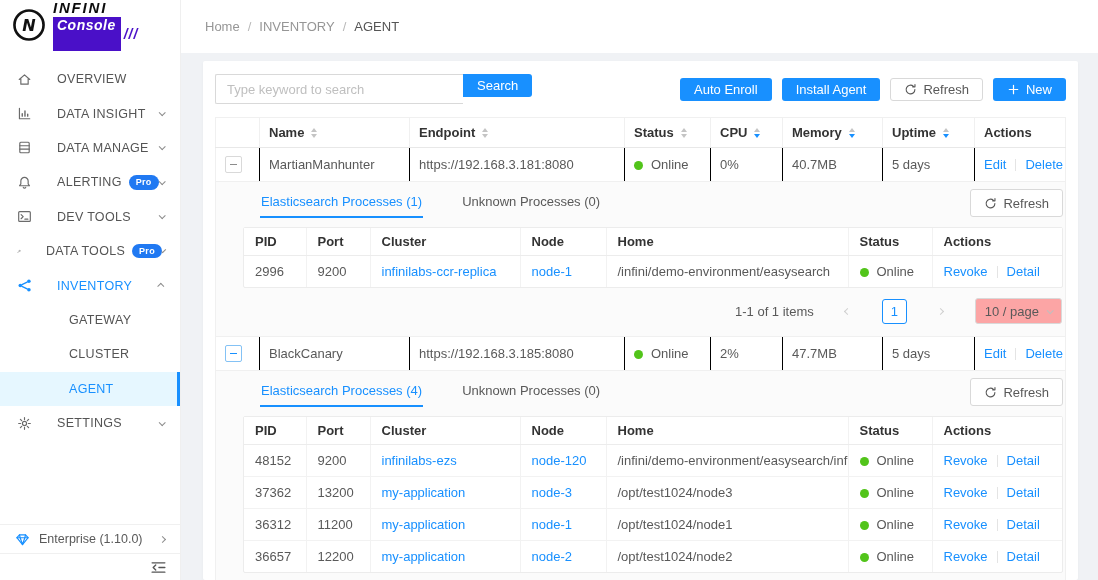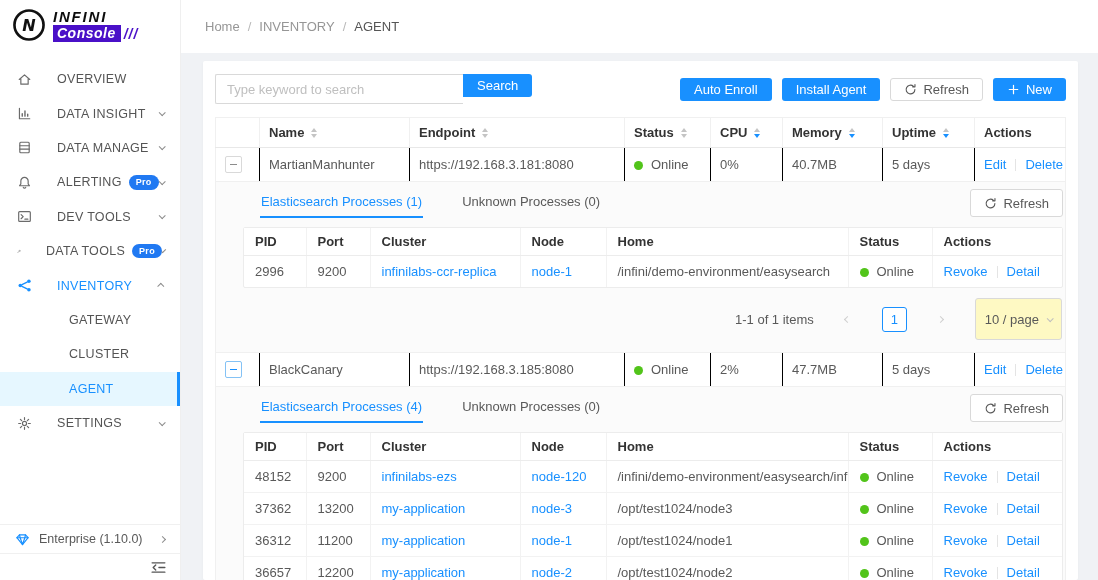--- a/index.html
+++ b/index.html
@@ -6,21 +6,21 @@
   html,body { width:1098px; height:580px; overflow:hidden; }
   body { font-family:"Liberation Sans", sans-serif; font-size:13px; color:#595959; background:#f0f2f5; }
   .layout { display:flex; width:1098px; height:580px; }
 
   
   .sidebar { width:181px; min-width:181px; background:#fff; border-right:1px solid #efefef; display:flex; flex-direction:column; }
   .logo-row { height:48px; display:flex; align-items:center; padding:6px 10px 4px 12px; gap:7px; }
   .logo-text { display:flex; flex-direction:column; line-height:1.15; }
   .brand-top { font-weight:800; font-style:italic; font-size:15px; letter-spacing:1.8px; color:#0d0d0d; }
   .brand-bottom-wrap { display:flex; align-items:center; gap:3px; }
-  .brand-bottom { background:#4a10c8; color:#fff; font-weight:700; font-style:italic; font-size:14px; padding:0 5px 1px 4px; letter-spacing:.5px; }
+  .brand-bottom { background:#4a10c8; color:#fff; font-weight:700; font-style:italic; font-size:14px; padding:0 5px 18px 4px; letter-spacing:.5px; }
   .brand-slashes { color:#4a10c8; font-weight:800; font-style:italic; font-size:14px; letter-spacing:1px; }
   .menu { flex:1; padding-top:14px; }
   .side-item { height:34.4px; display:flex; align-items:center; padding:0 16px 0 17px; color:#545454; font-size:12.5px; cursor:pointer; letter-spacing:.3px; }
   .side-item .lbl { margin-left:25px; white-space:nowrap; }
   .side-item.child { padding-left:44px; }
   .side-item.active { color:#1890ff; }
   .side-item.active .icn { color:#1890ff; }
   .side-item.selected { background:#e6f7ff; border-right:3px solid #1890ff; color:#1890ff; }
   .icn { display:inline-flex; align-items:center; justify-content:center; width:15px; height:15px; color:#6b6b6b; }
   .icn svg { display:block; }
@@ -89,21 +89,21 @@
   .inner-table th { text-align:left; font-weight:700; color:#333; padding:6px 11px; border-bottom:1px solid #ececec; border-right:1px solid #f2f2f2; font-size:13px; }
   .inner-table th:last-child, .inner-table td:last-child { border-right:none; }
   .inner-table td { padding:8px 11px; border-bottom:1px solid #f2f2f2; border-right:1px solid #f2f2f2; color:#595959; overflow:hidden; white-space:nowrap; }
   .inner-table tr:last-child td { border-bottom:none; }
 
   
   .pager { display:flex; justify-content:flex-end; align-items:center; gap:23px; margin:10px 1px 0; color:#595959; }
   .pg-arrow { width:22px; height:24px; display:flex; align-items:center; justify-content:center; cursor:default; }
   .pg-arrow .chev { border-color:#cfcfcf; }
   .pg-num { min-width:25px; height:25px; border:1px solid #1890ff; color:#1890ff; border-radius:3px; display:flex; align-items:center; justify-content:center; background:#fff; cursor:pointer; }
-  .pg-size { height:42px; border:1px solid #d9d9d9; border-radius:3px; padding:0 9px; display:flex; align-items:center; gap:8px; background:#fef9c3; color:#595959; cursor:pointer; }
+  .pg-size { height:26px; border:1px solid #d9d9d9; border-radius:3px; padding:0 9px; display:flex; align-items:center; gap:8px; background:#fca5a5; color:#595959; cursor:pointer; }
   .pg-size .chev { border-color:#bfbfbf; }
 </style>
 </head>
 <body>
 
 <div class="layout">
 
   <aside class="sidebar">
     <div class="logo-row">
       <span class="icn" style="width:34px;height:34px">

